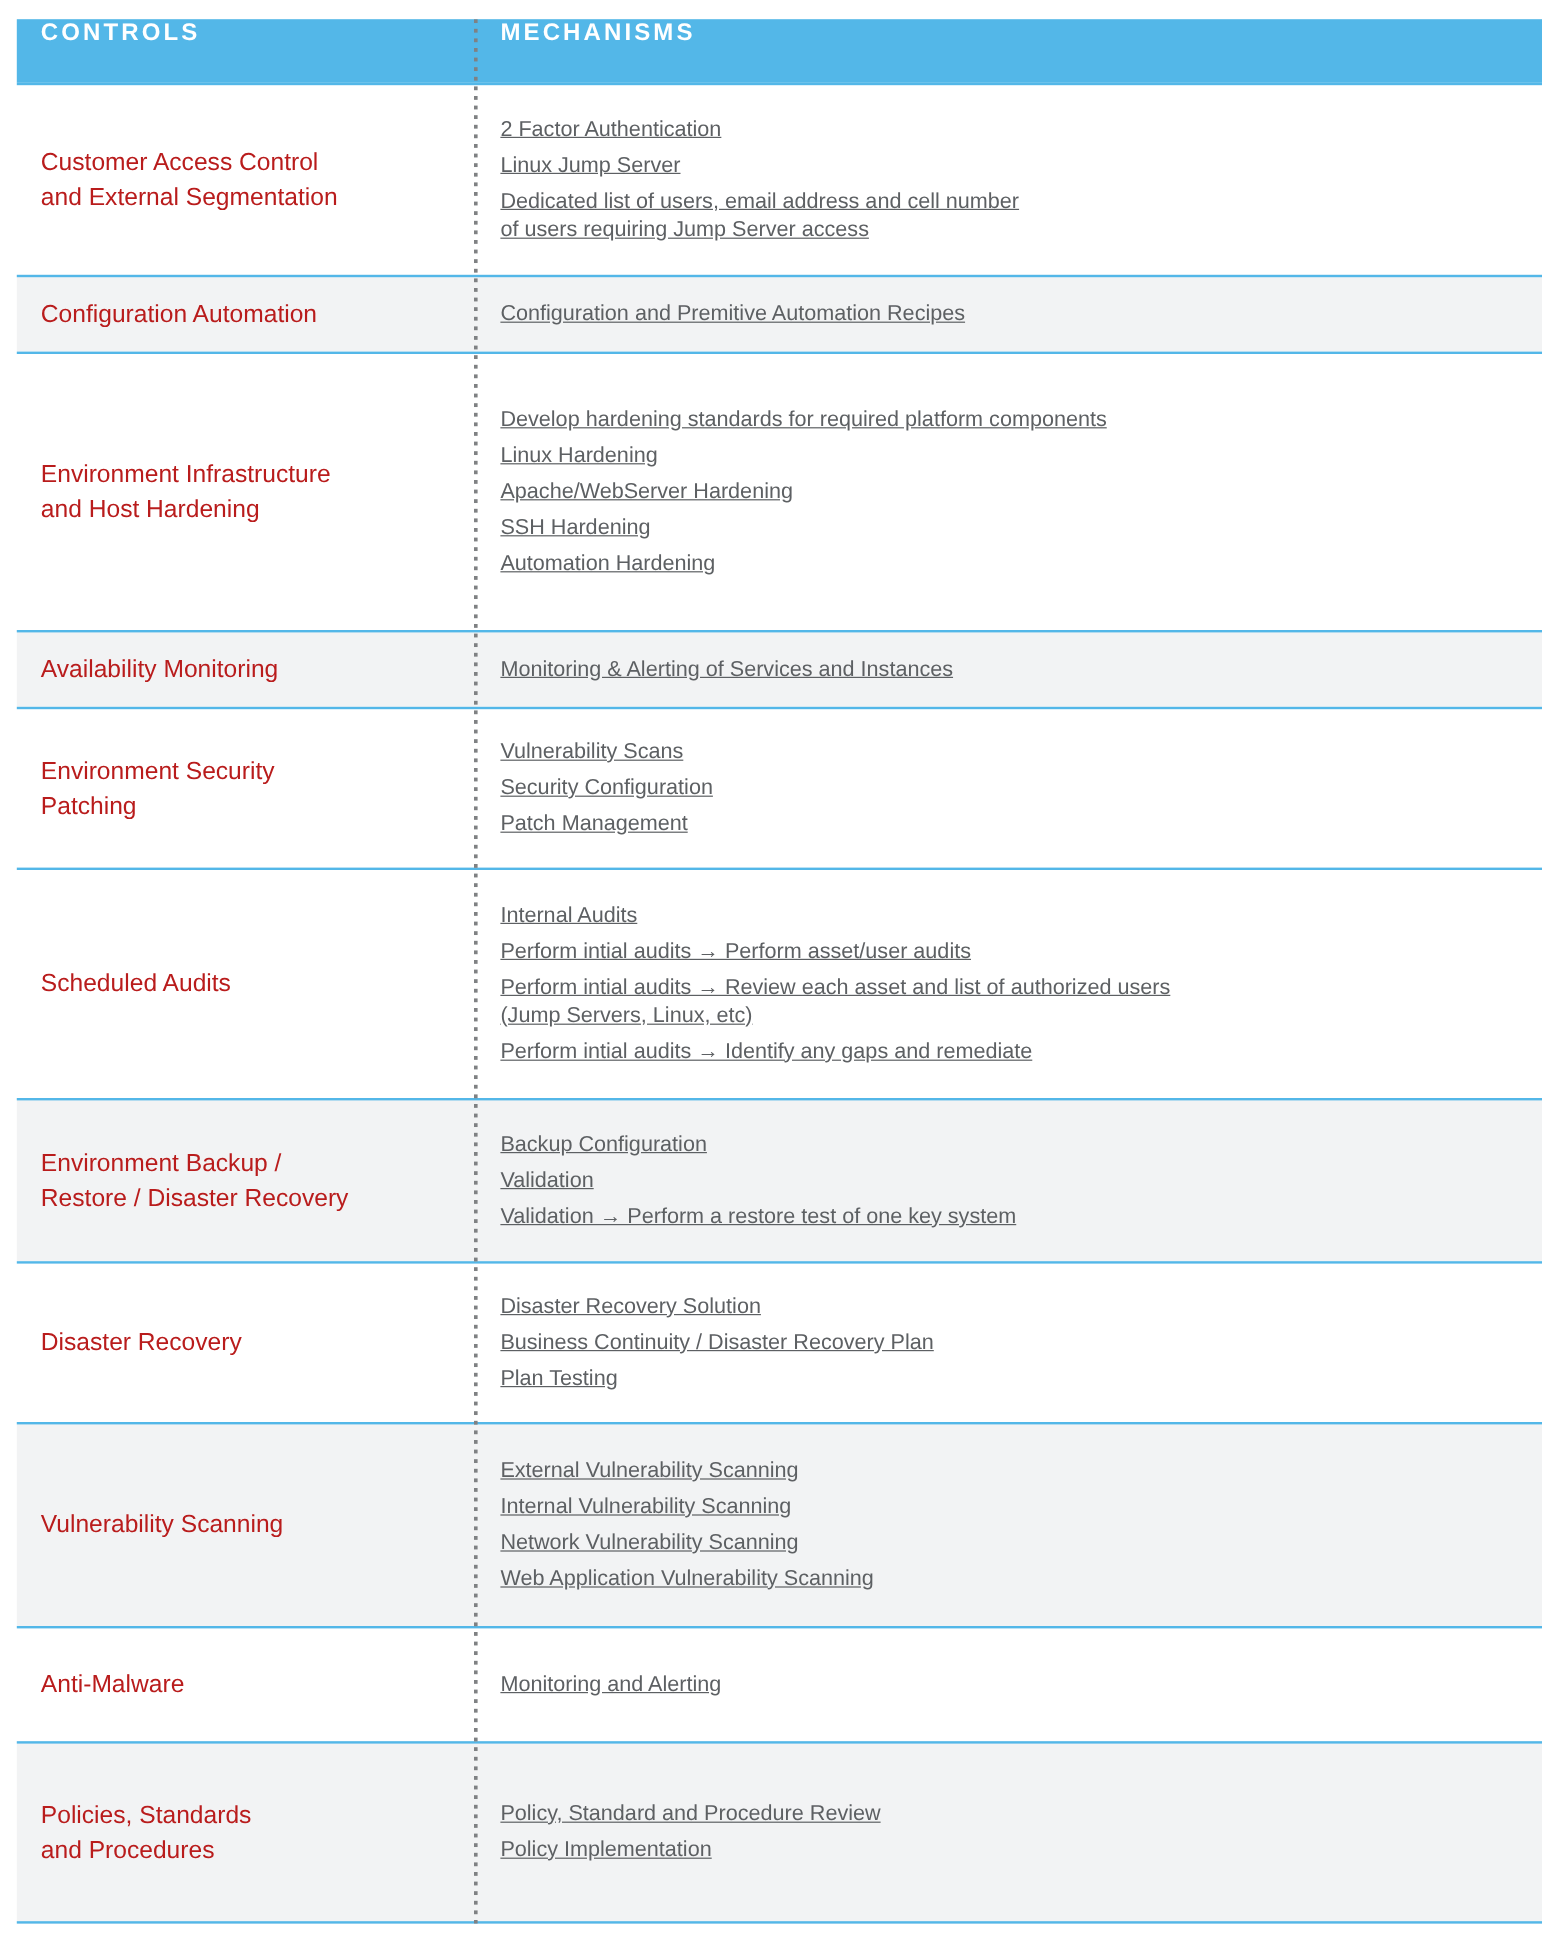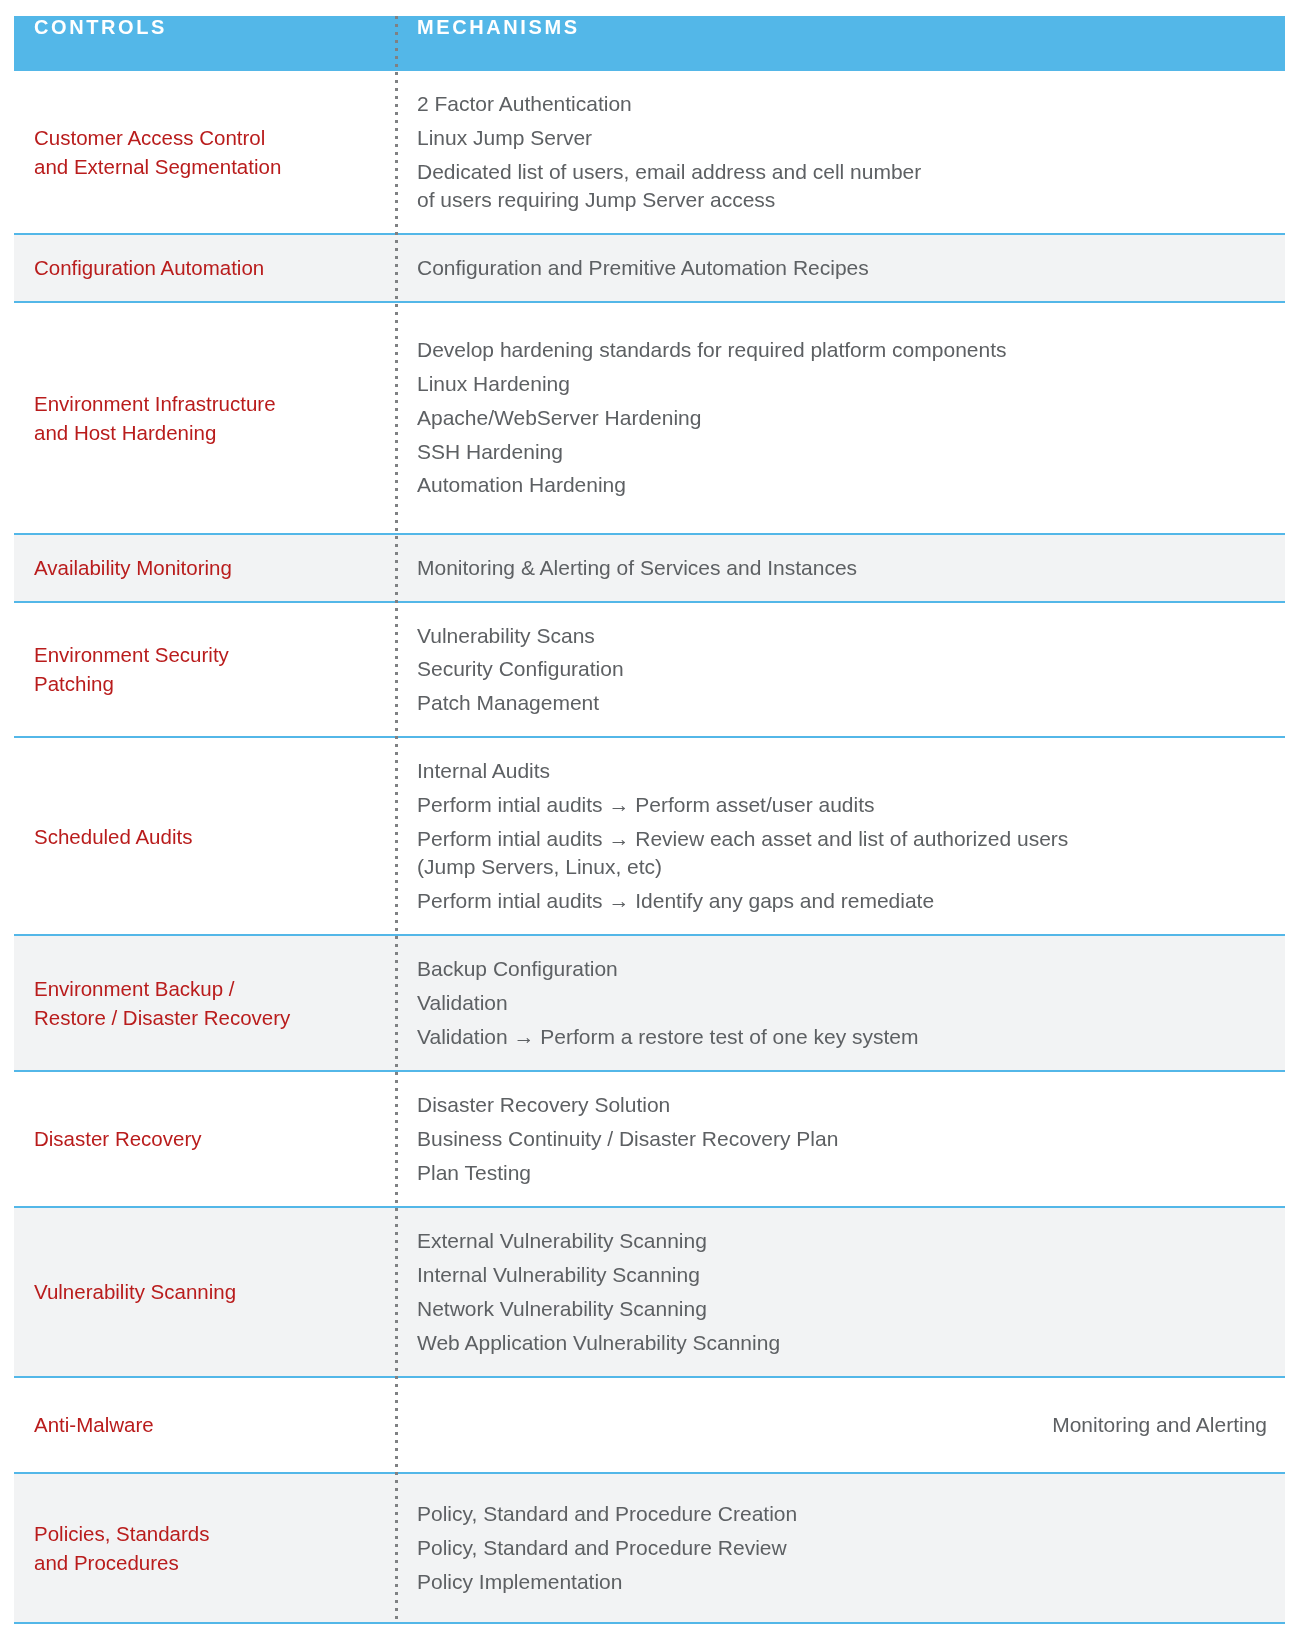--- a/index.html
+++ b/index.html
@@ -78,38 +78,39 @@
   }
 
   .control-title {
     font-weight: normal;
     font-size: 20.5px;
     line-height: 1.42;
     color: #b91c1c;
   }
 
   .mech-item {
-    font-size: 21px;
+    font-size: 18px;
     line-height: 1.33;
     color: #5d6063;
     padding: 3px 0;
     white-space: pre-line;
+    text-decoration: underline;
   }
 
   
   .r0 { min-height: 160px; }
   .r1 { min-height: 56px; }
   .r2 { min-height: 232px; }
   .r3 { min-height: 56px; }
   .r4 { min-height: 134px; }
   .r5 { min-height: 192px; }
   .r6 { min-height: 136px; }
   .r7 { min-height: 134px; }
   .r8 { min-height: 170px; }
-  .r9 { min-height: 96px; text-align: right; }
+  .r9 { min-height: 96px; }
   .r10 { min-height: 152px; }
 </style>
 </head>
 <body>
 
 <div id="table-wrap">
 
   <div class="thead">
     <div class="th th-controls">CONTROLS</div>
     <div class="th th-mechanisms">MECHANISMS</div>
@@ -221,20 +222,19 @@
         <div class="cell-mechanisms">
           <div class="mech-item">Monitoring and Alerting</div>
         </div>
       </div>
       <div class="row r10 shaded">
         <div class="cell-controls">
           <div class="control-title" style="white-space: pre-line;">Policies, Standards
 and Procedures</div>
         </div>
         <div class="cell-mechanisms">
-          <div class="mech-item">Policy, Standard and Procedure Creation</div>
           <div class="mech-item">Policy, Standard and Procedure Review</div>
           <div class="mech-item">Policy Implementation</div>
         </div>
       </div>
     </div>
 
 </div>
 
 </body></html>

